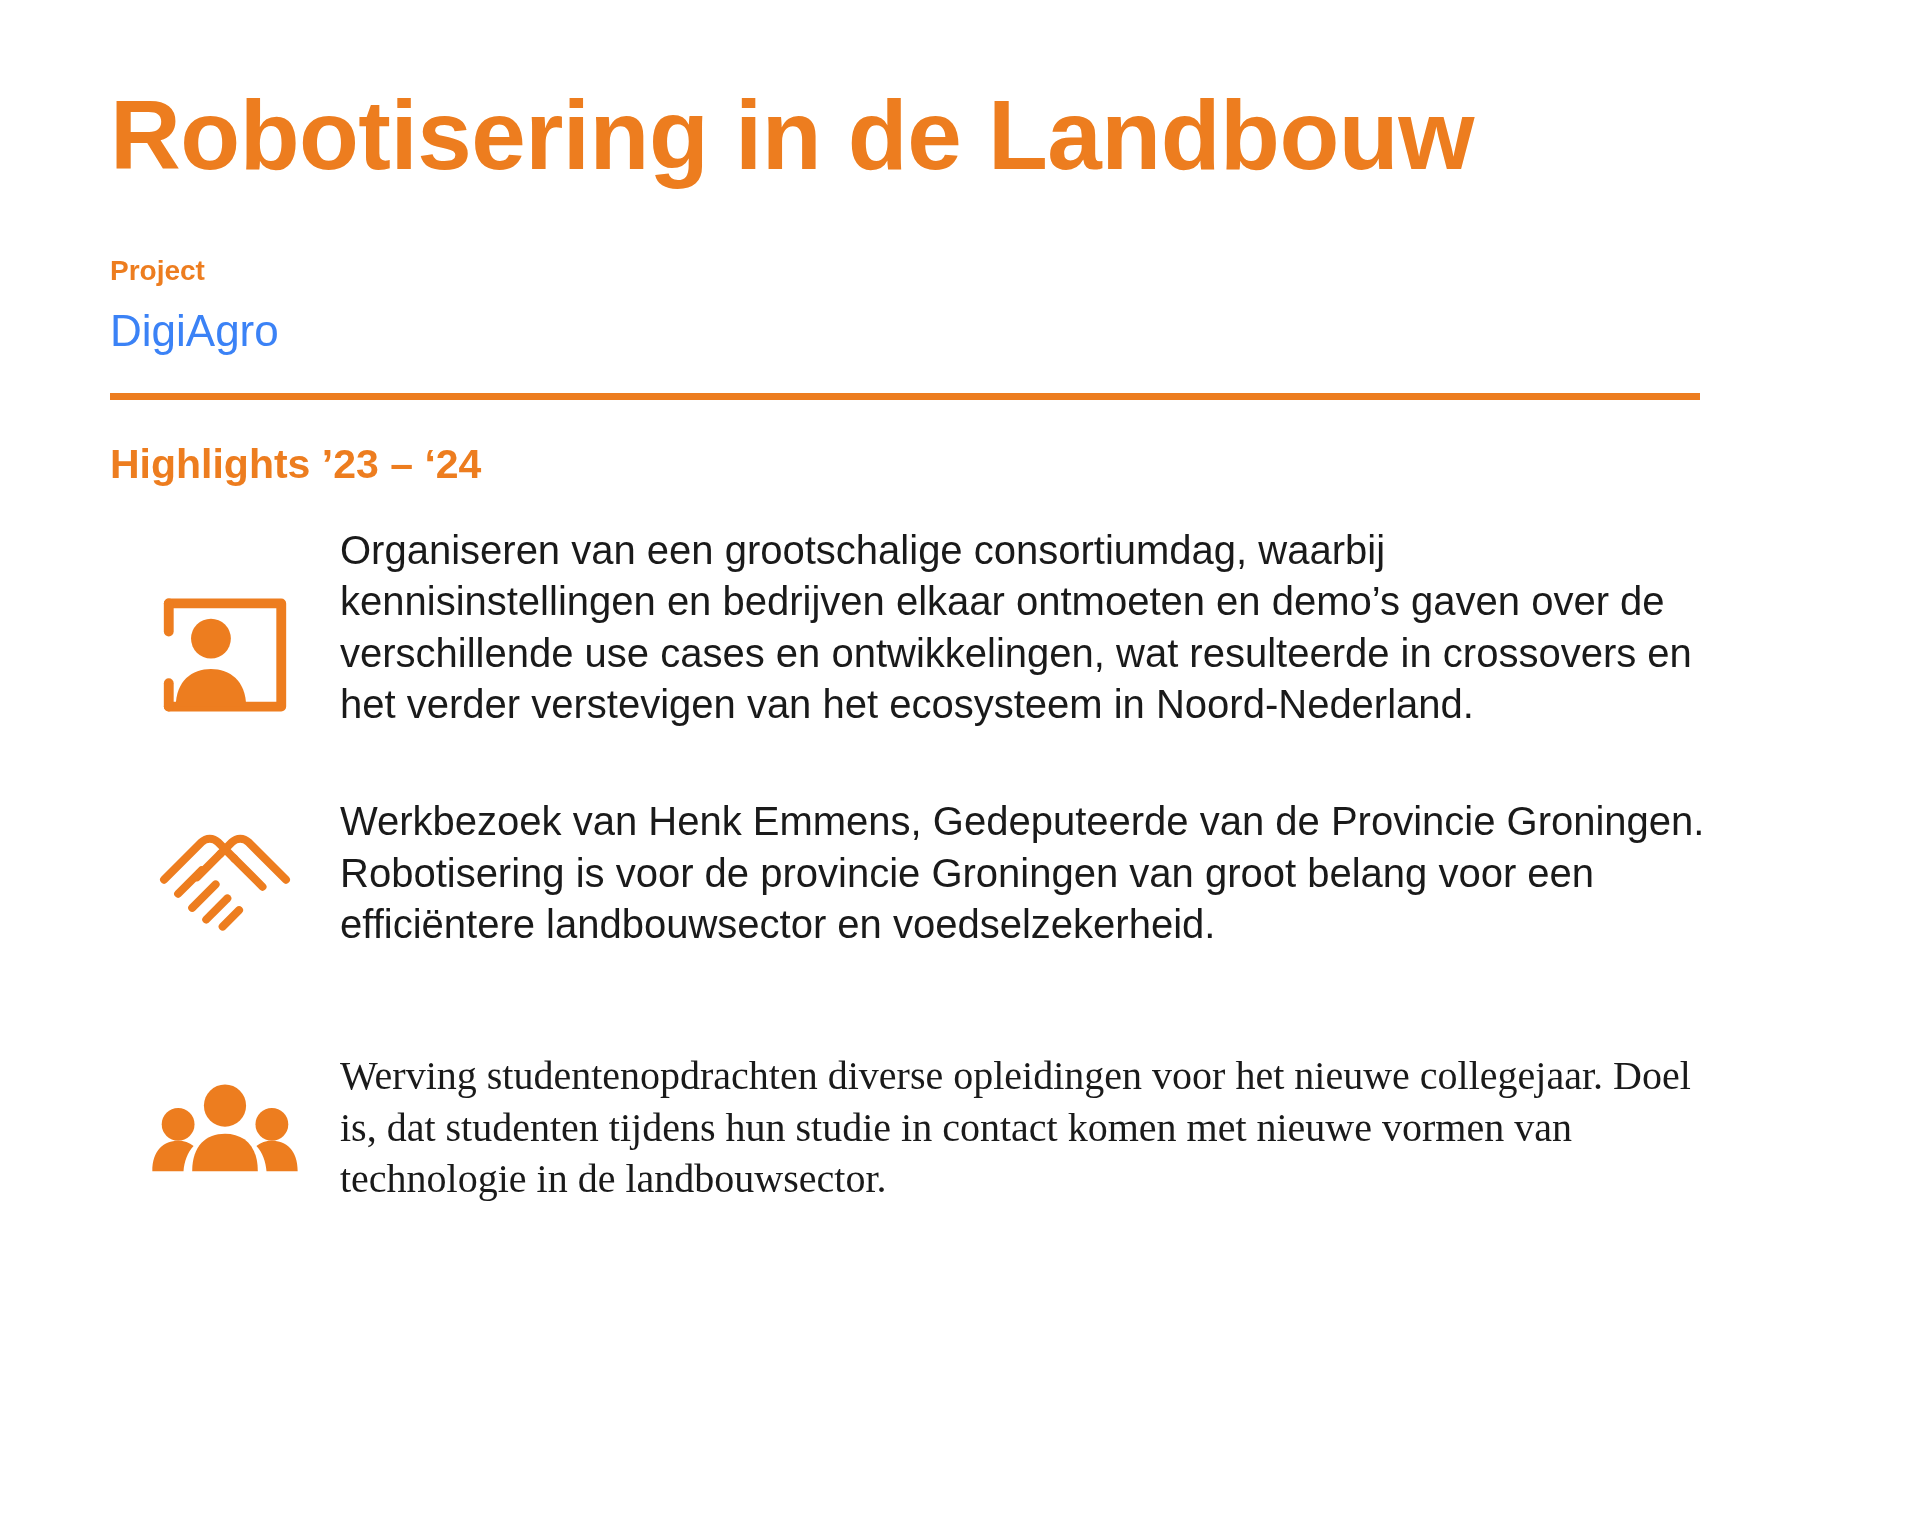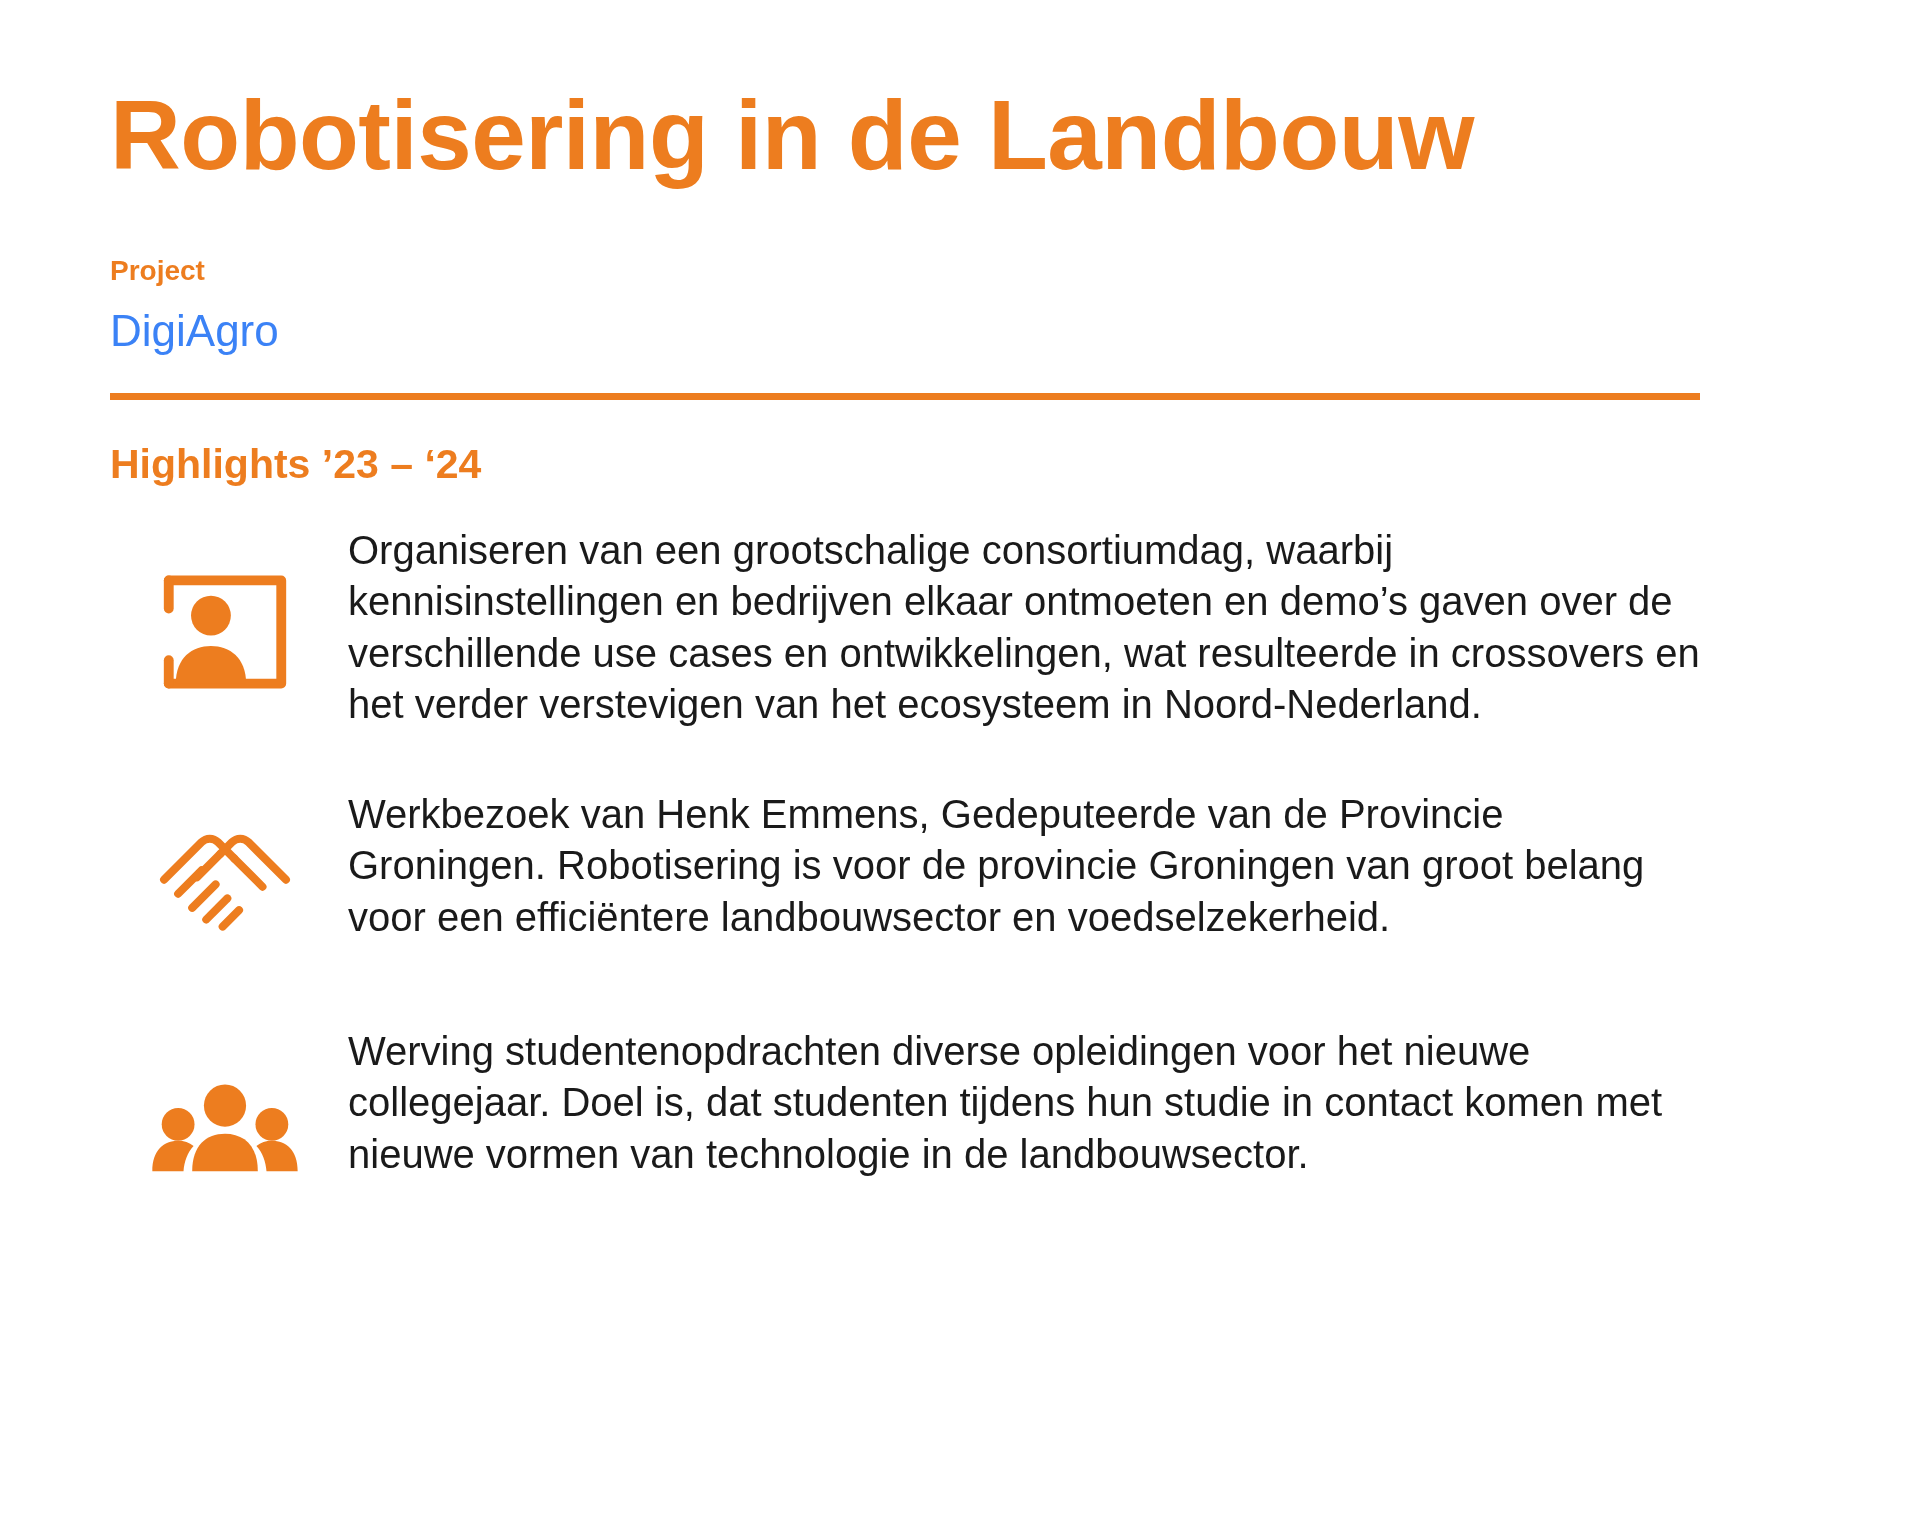--- a/index.html
+++ b/index.html
@@ -61,23 +61,22 @@
     color: #ED7D1F;
     line-height: 1.1;
   }
   .highlight-list {
     margin: 0;
     padding: 38px 0 0 0;
     list-style: none;
   }
   .highlight-item {
     display: flex;
-    align-items: center;
+    align-items: flex-end;
     margin-bottom: 52px;
-    gap: 8px;
   }
   .highlight-icon {
     flex: 0 0 230px;
     display: flex;
     justify-content: center;
     align-items: flex-start;
     padding-top: 6px;
   }
   .highlight-icon svg {
     display: block;
@@ -88,21 +87,21 @@
     line-height: 1.28;
     color: #1a1a1a;
     max-width: 1400px;
     padding-right: 100px;
   }
   
   .item-1 .highlight-icon { padding-top: 8px; }
   .item-2 .highlight-icon { padding-top: 18px; }
   .item-3 .highlight-icon { padding-top: 52px; }
   .item-2 { }
-  .item-3 { margin-top: 18px; }
+  .item-3 { margin-top: 18px; font-family: Liberation Serif, serif; }
 </style>
 </head>
 <body>
 
 <div class="page">
 
   <h1 class="title">Robotisering in de Landbouw</h1>
 
   <h2 class="section-label">Project</h2>
   <p class="section-value">DigiAgro</p>

